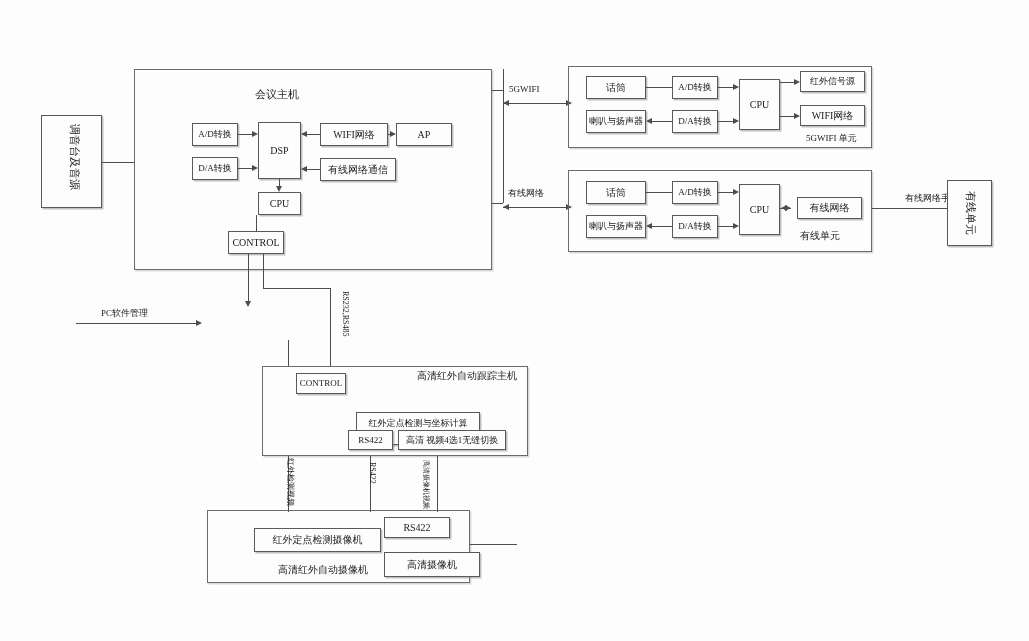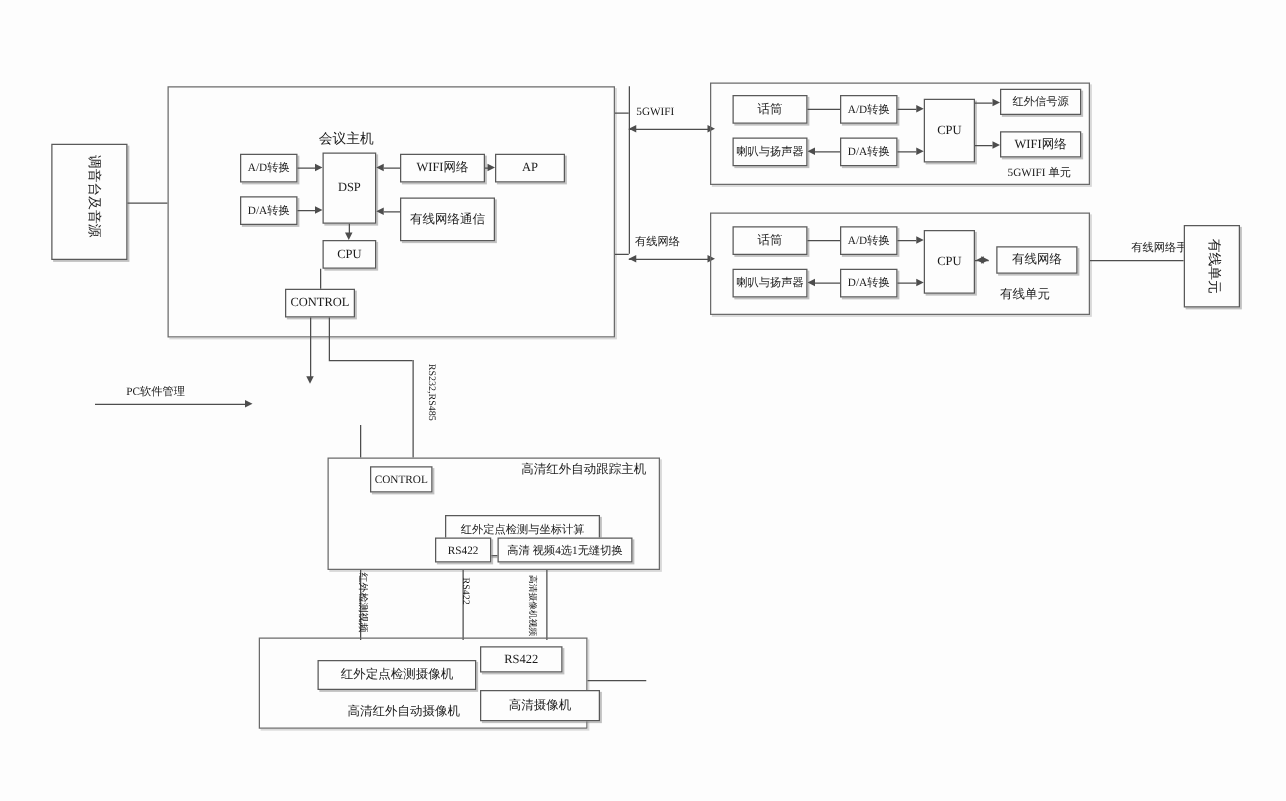--- a/index.html
+++ b/index.html
@@ -100,21 +100,21 @@
 
 <div id="stage">
 
   <div class="box" style="left:41px;top:115px;width:61px;height:93px;">
     <div class="vtxt f11" style="left:38px;top:8px;transform:rotate(90deg);">调音台及音源</div>
   </div>
 
   <div class="h" style="left:102px;top:162px;width:32px;"></div>
 
   <div class="bigbox" style="left:134px;top:69px;width:358px;height:201px;"></div>
-  <div class="cap f11" style="left:255px;top:106px;font-family:Liberation Mono, monospace;">会议主机</div>
+  <div class="cap f11" style="left:255px;top:88px;">会议主机</div>
 
   <div class="box" style="left:192px;top:123px;width:46px;height:23px;">
     <div class="boxtxt f9">A/D转换</div>
   </div>
 
   <div class="box" style="left:192px;top:157px;width:46px;height:23px;">
     <div class="boxtxt f9">D/A转换</div>
   </div>
 
   <div class="box" style="left:258px;top:122px;width:43px;height:57px;">
@@ -122,21 +122,21 @@
   </div>
 
   <div class="box" style="left:320px;top:123px;width:68px;height:23px;">
     <div class="boxtxt f10">WIFI网络</div>
   </div>
 
   <div class="box" style="left:396px;top:123px;width:56px;height:23px;">
     <div class="boxtxt f10 serif-en">AP</div>
   </div>
 
-  <div class="box" style="left:320px;top:158px;width:76px;height:35px;">
+  <div class="box" style="left:320px;top:158px;width:76px;height:23px;">
     <div class="boxtxt f10">有线网络通信</div>
   </div>
 
   <div class="box" style="left:258px;top:192px;width:43px;height:23px;">
     <div class="boxtxt f10 serif-en">CPU</div>
   </div>
 
   <div class="box" style="left:228px;top:231px;width:56px;height:23px;">
     <div class="boxtxt f10 serif-en">CONTROL</div>
   </div>

